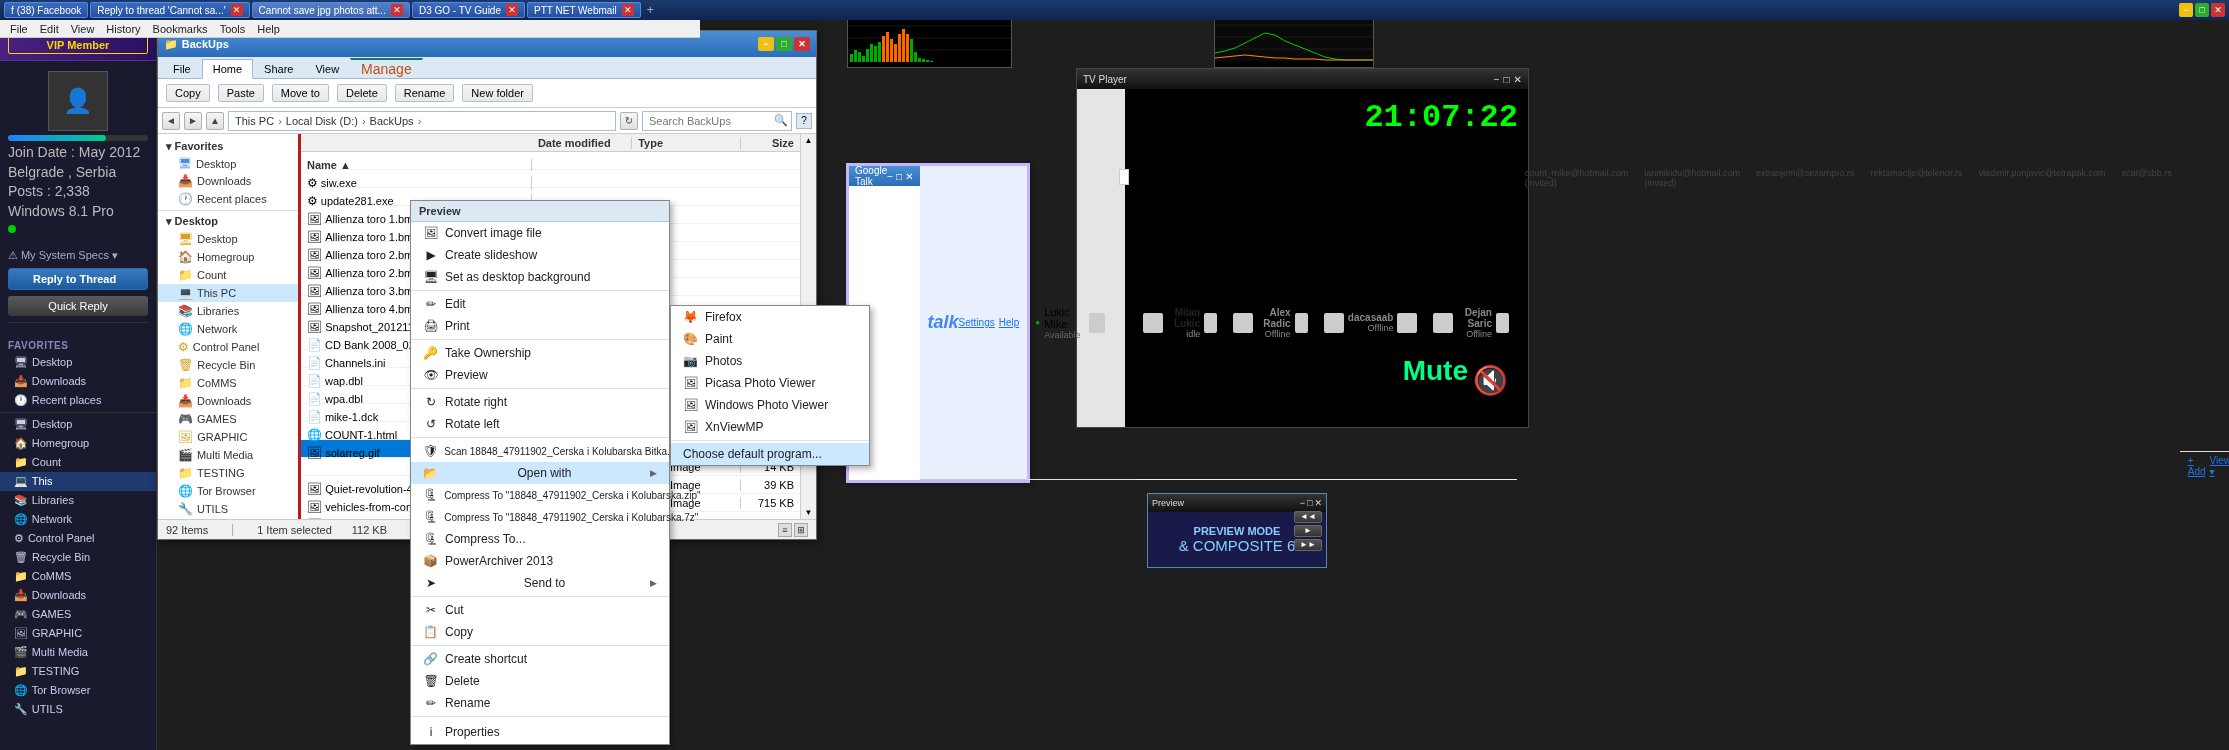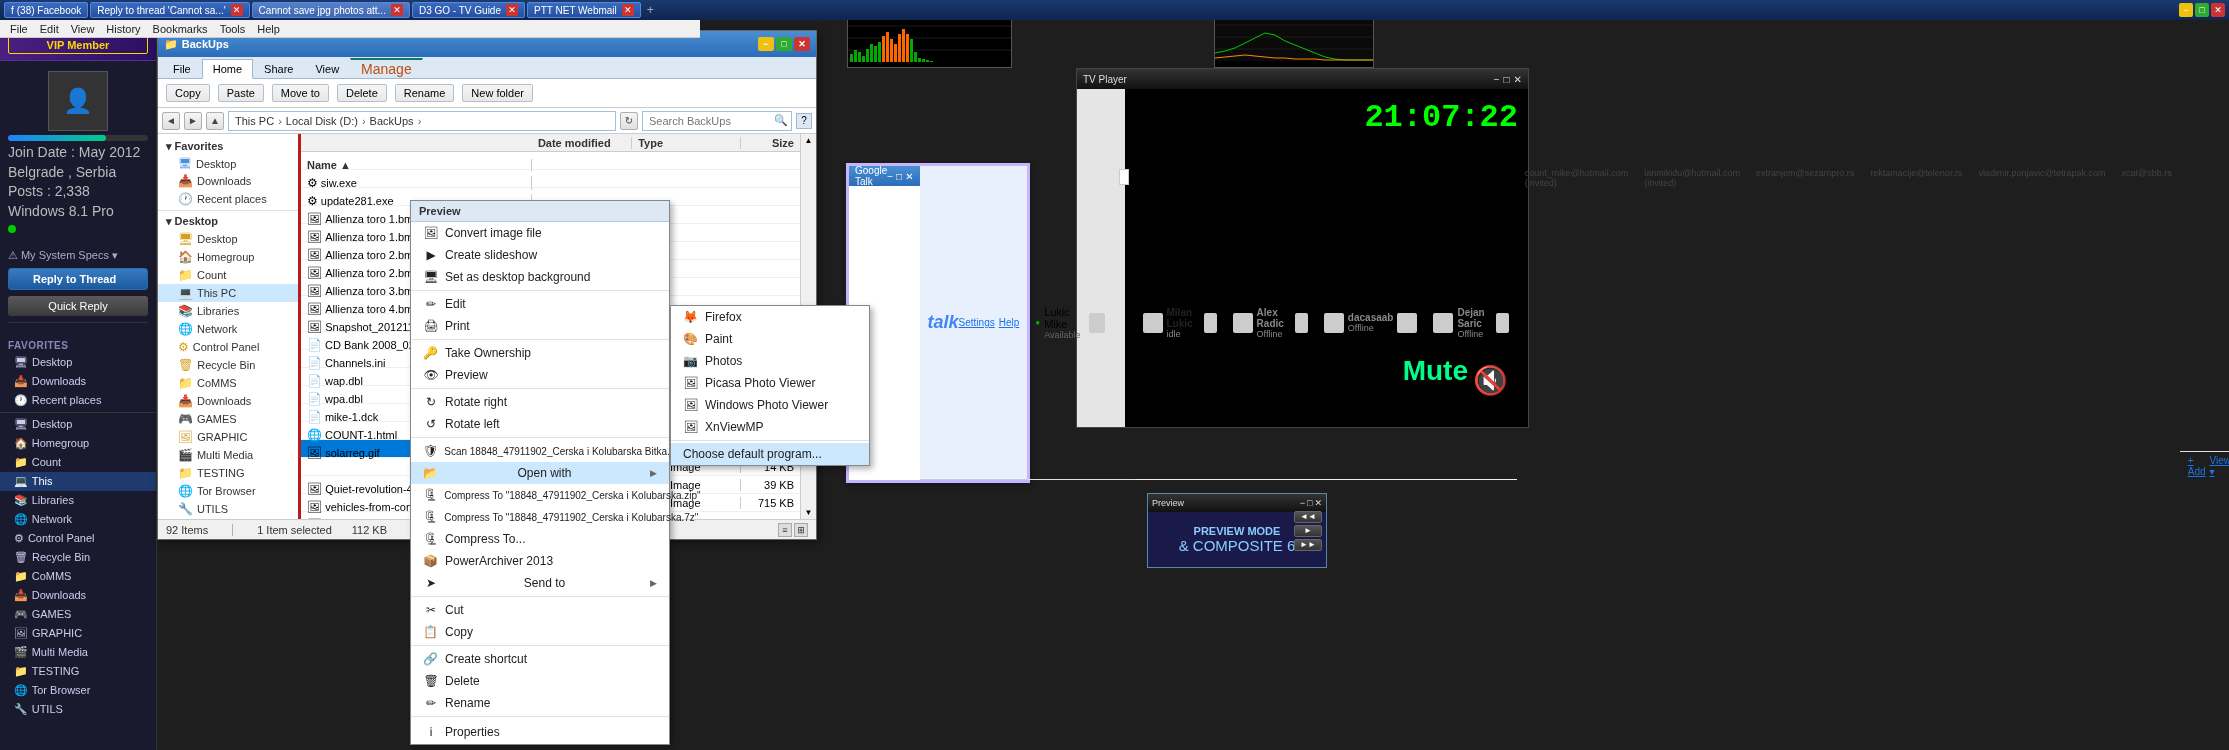--- a/index.html
+++ b/index.html
@@ -672,21 +672,21 @@
       gap: 4px;
       cursor: pointer;
       border-bottom: 1px solid #f0f0f0;
     }
     .contact-avatar {
       width: 20px; height: 20px;
       background: #ccc;
       border-radius: 2px;
       flex-shrink: 0;
     }
-    .contact-info { font-size: 10px; }
+    .contact-info { font-size: 10px; text-align: right; }
     .contact-name { color: #222; font-weight: bold; }
     .contact-status { color: #888; font-size: 9px; }
     .contact-offline .contact-name { color: #888; }
     .gtalk-email-item {
       padding: 2px 8px;
       font-size: 9px;
       color: #444;
       cursor: pointer;
     }
     .gtalk-footer {

